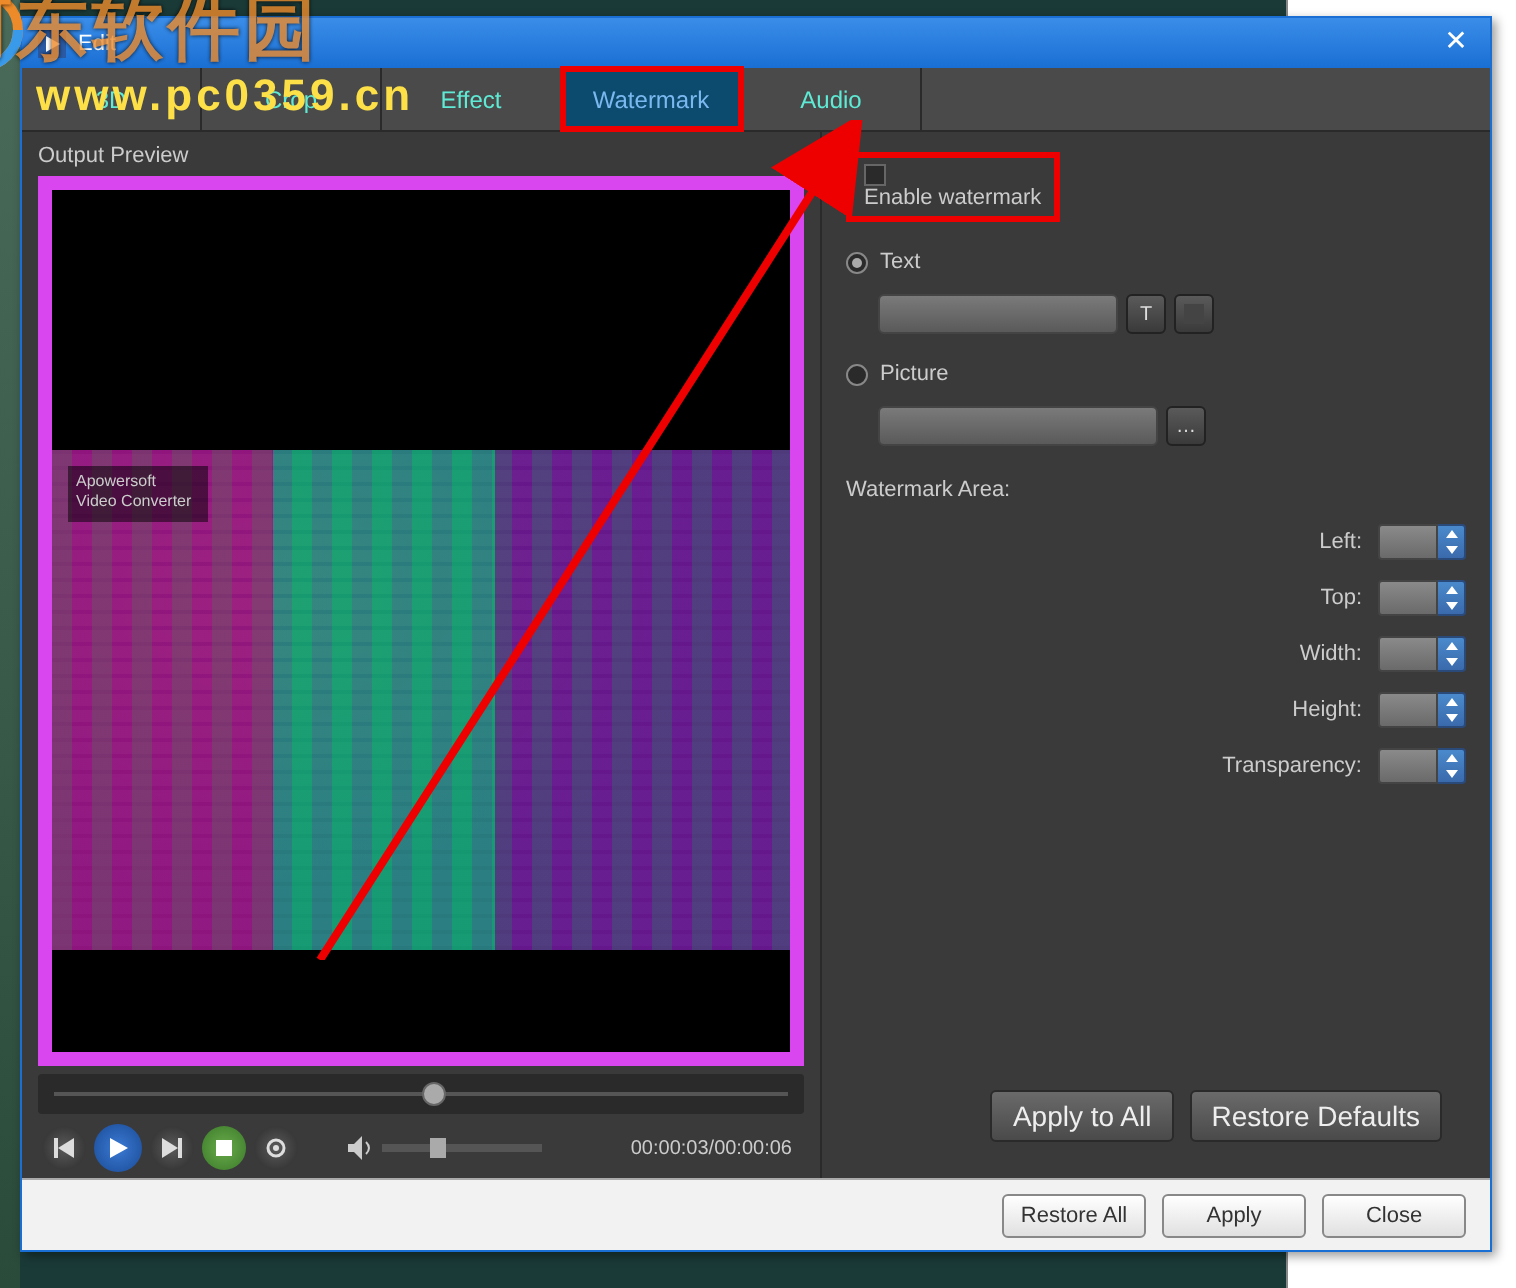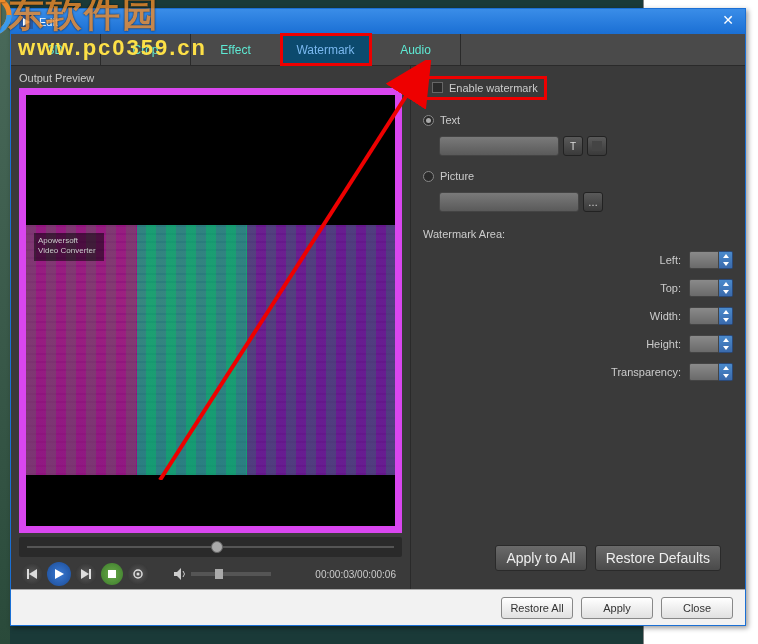--- a/index.html
+++ b/index.html
@@ -47,21 +47,21 @@
     .ctrl-btn svg { width: 10px; height: 10px; }
     .vol { display: flex; align-items: center; margin-left: 20px; }
     .vol-icon { width: 14px; height: 14px; }
     .vol-track { width: 80px; height: 4px; background: #555; margin-left: 4px; position: relative; }
     .vol-knob { position: absolute; top: -3px; left: 30%; width: 8px; height: 10px; background: #aaa; }
     .timecode { margin-left: auto; color: #ccc; font-size: 10px; margin-right: 4px; }
     
     .right-panel { flex: 1; padding: 10px 12px; color: #ccc; }
     .chk-row { display: flex; align-items: center; margin-bottom: 8px; }
     .checkbox { width: 11px; height: 11px; background: #2a2a2a; border: 1px solid #666; margin-right: 6px; }
-    .chk-highlight { border: 3px solid #e00; padding: 3px 6px; display: inline-flex; align-items: flex-start; }
+    .chk-highlight { border: 3px solid #e00; padding: 3px 6px; display: inline-flex; align-items: flex-start; flex-direction: column; }
     .radio-row { display: flex; align-items: center; margin: 6px 0; }
     .radio { width: 11px; height: 11px; border-radius: 50%; border: 1px solid #888; background: #2a2a2a; margin-right: 6px; position: relative; }
     .radio.on::after { content: ''; position: absolute; left: 2px; top: 2px; width: 5px; height: 5px; background: #aaa; border-radius: 50%; }
     .text-input-row { display: flex; align-items: center; gap: 4px; margin: 4px 0 8px 16px; }
     .text-input { width: 120px; height: 20px; background: linear-gradient(#7a7a7a, #5a5a5a); border: 1px solid #444; border-radius: 3px; }
     .sq-btn { width: 20px; height: 20px; background: linear-gradient(#5a5a5a, #3a3a3a); border: 1px solid #222; border-radius: 3px; display: flex; align-items: center; justify-content: center; color: #ddd; font-size: 10px; }
     .path-input { width: 140px; height: 20px; background: linear-gradient(#7a7a7a, #5a5a5a); border: 1px solid #444; border-radius: 3px; }
     .section-lbl { color: #ccc; margin: 8px 0 6px; }
     .field-row { display: flex; align-items: center; justify-content: flex-end; gap: 8px; margin: 5px 0; }
     .field-row label { text-align: right; }

